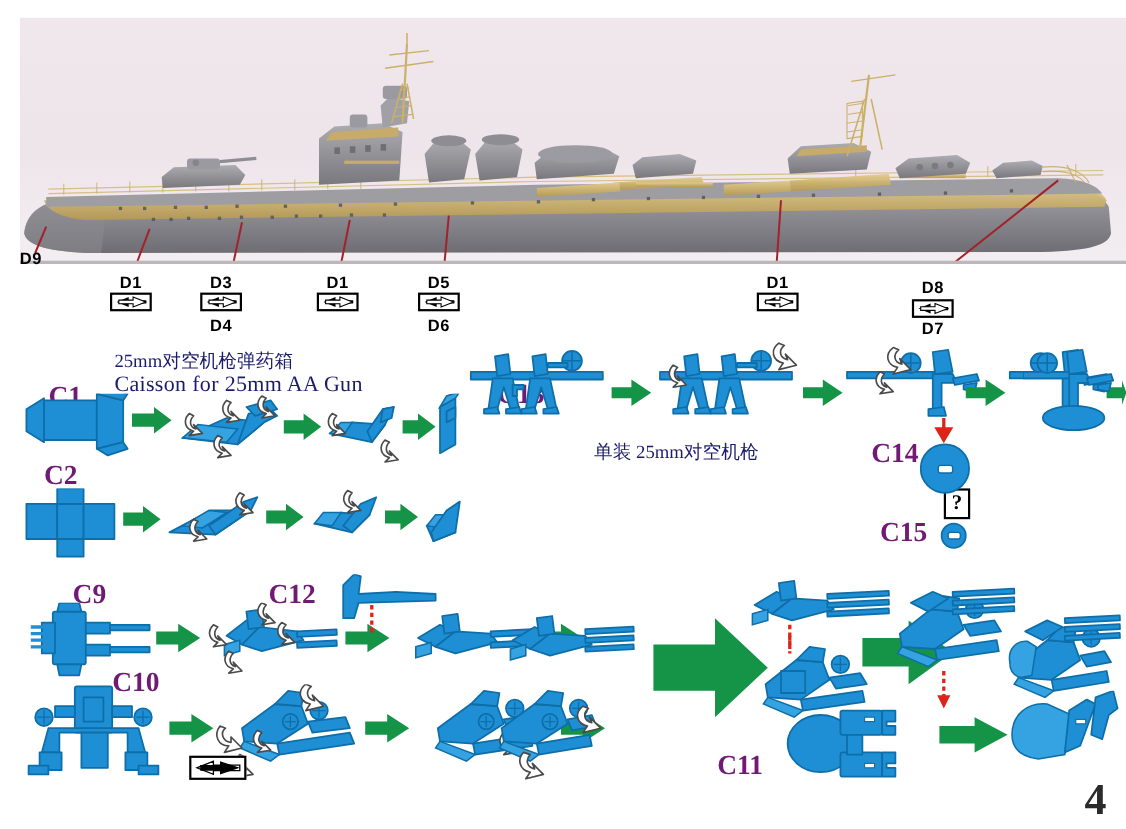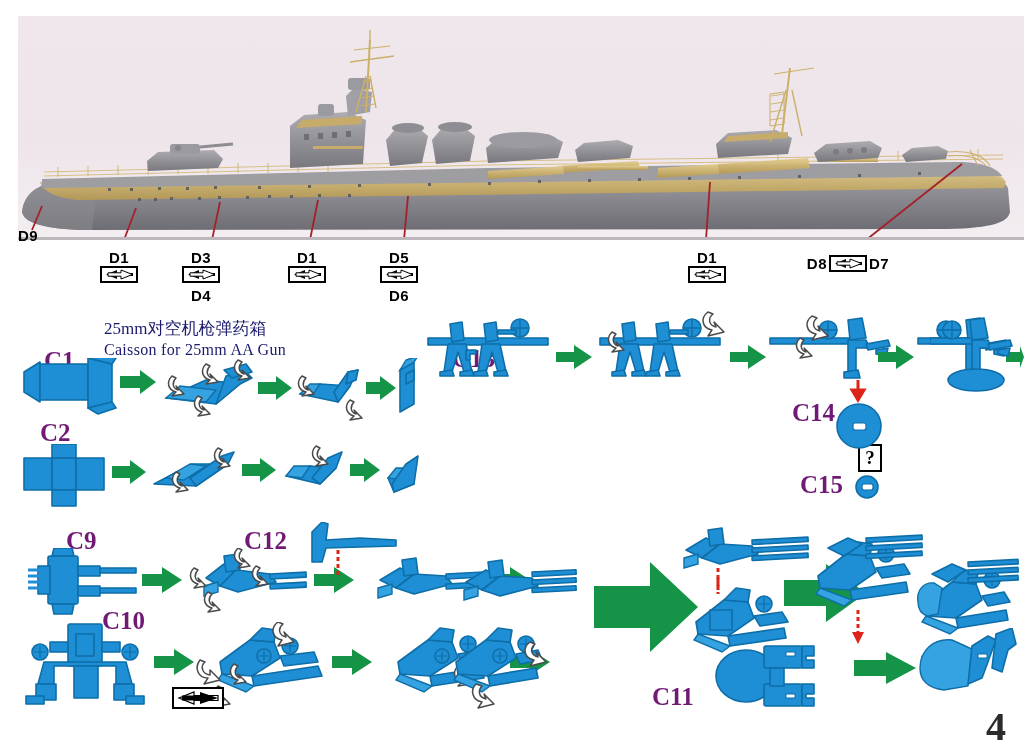--- a/index.html
+++ b/index.html
@@ -15,33 +15,33 @@
       linear-gradient(180deg,#efe7ec 0%,#eee5ea 55%,#f3eef1 100%);}
   .photo-shadowline{position:absolute;left:0;right:0;bottom:0;height:3px;background:#bdb6bb;}
 
   
   .dlabel{position:absolute;text-align:center;font-weight:bold;}
   .dlabel .txt{font-family:"Liberation Sans","DejaVu Sans",sans-serif;font-size:15px;
      font-weight:bold;color:#000;line-height:15px;letter-spacing:.5px;}
   .arrowbox{display:inline-block;border:2px solid #000;background:#fff;
      padding:1px 2px;line-height:0;margin:1px 0;}
   .arrowbox svg{display:block;}
-  .inline-row{display:flex;align-items:center;gap:2px;justify-content:center;}
+  .inline-row{display:flex;align-items:center;gap:2px;justify-content:center;flex-direction:column;}
 
   
   .blue{fill:#1e8fd5;stroke:#0e6ea8;stroke-width:1.6;stroke-linejoin:round;}
   .blue-lt{fill:#35a3e2;stroke:#0e6ea8;stroke-width:1.4;}
   .whitefold{fill:#ffffff;stroke:#4a4a4a;stroke-width:1.5;stroke-linejoin:round;}
   .greenarrow{fill:#159447;}
   .reddash{stroke:#dc2418;stroke-width:3;stroke-dasharray:4 3;}
 
   .heading{position:absolute;color:#1b1b6e;font-weight:normal;
      font-family:"Liberation Serif","DejaVu Serif",serif;}
   .heading .cn{font-size:17px;letter-spacing:0px;display:block;line-height:21px;}
-  .heading .en{font-size:16px;display:block;line-height:21px;letter-spacing:.3px;}
+  .heading .en{font-size:20px;display:block;line-height:21px;letter-spacing:.3px;}
   .partlabel{position:absolute;font-family:"Liberation Serif","DejaVu Serif",serif;
      font-weight:bold;font-size:25px;color:#701a75;line-height:25px;}
   .pagenum{position:absolute;right:18px;bottom:4px;font-size:40px;font-weight:bold;
      color:#2b2b2b;font-family:"Liberation Serif","DejaVu Serif",serif;}
   .qbox{position:absolute;border:2px solid #000;background:#fff;width:20px;height:24px;
      display:flex;align-items:center;justify-content:center;font-weight:bold;font-size:19px;
      font-family:"Liberation Serif","DejaVu Serif",serif;color:#000;}
 </style>
 </head>
 <body>
@@ -396,20 +396,21 @@
     <path class="greenarrow" d="M330,20 L344,20 L344,14 L360,26 L344,38 L344,32 L330,32 Z"></path>
     <g>
       <path class="blue" d="M368,34 L390,24 L394,40 L374,48 Z"></path>
       <path class="blue-lt" d="M368,34 L376,24 L390,24 L382,36 Z"></path>
       <path class="blue" d="M374,48 L394,40 L398,12 L386,20 L372,40 Z"></path>
     </g>
   </svg>
 
   
   <div class="heading" style="left:540px;top:400px;">
+    <span class="cn">单装 25mm对空机枪</span>
   </div>
 
   <div class="partlabel" style="left:452px;top:346px;">C13</div>
   <div class="partlabel" style="left:792px;top:400px;">C14</div>
   <div class="partlabel" style="left:800px;top:472px;">C15</div>
 
   <div class="qbox" style="left:858px;top:444px;">
     <span>?</span>
   </div>
 

